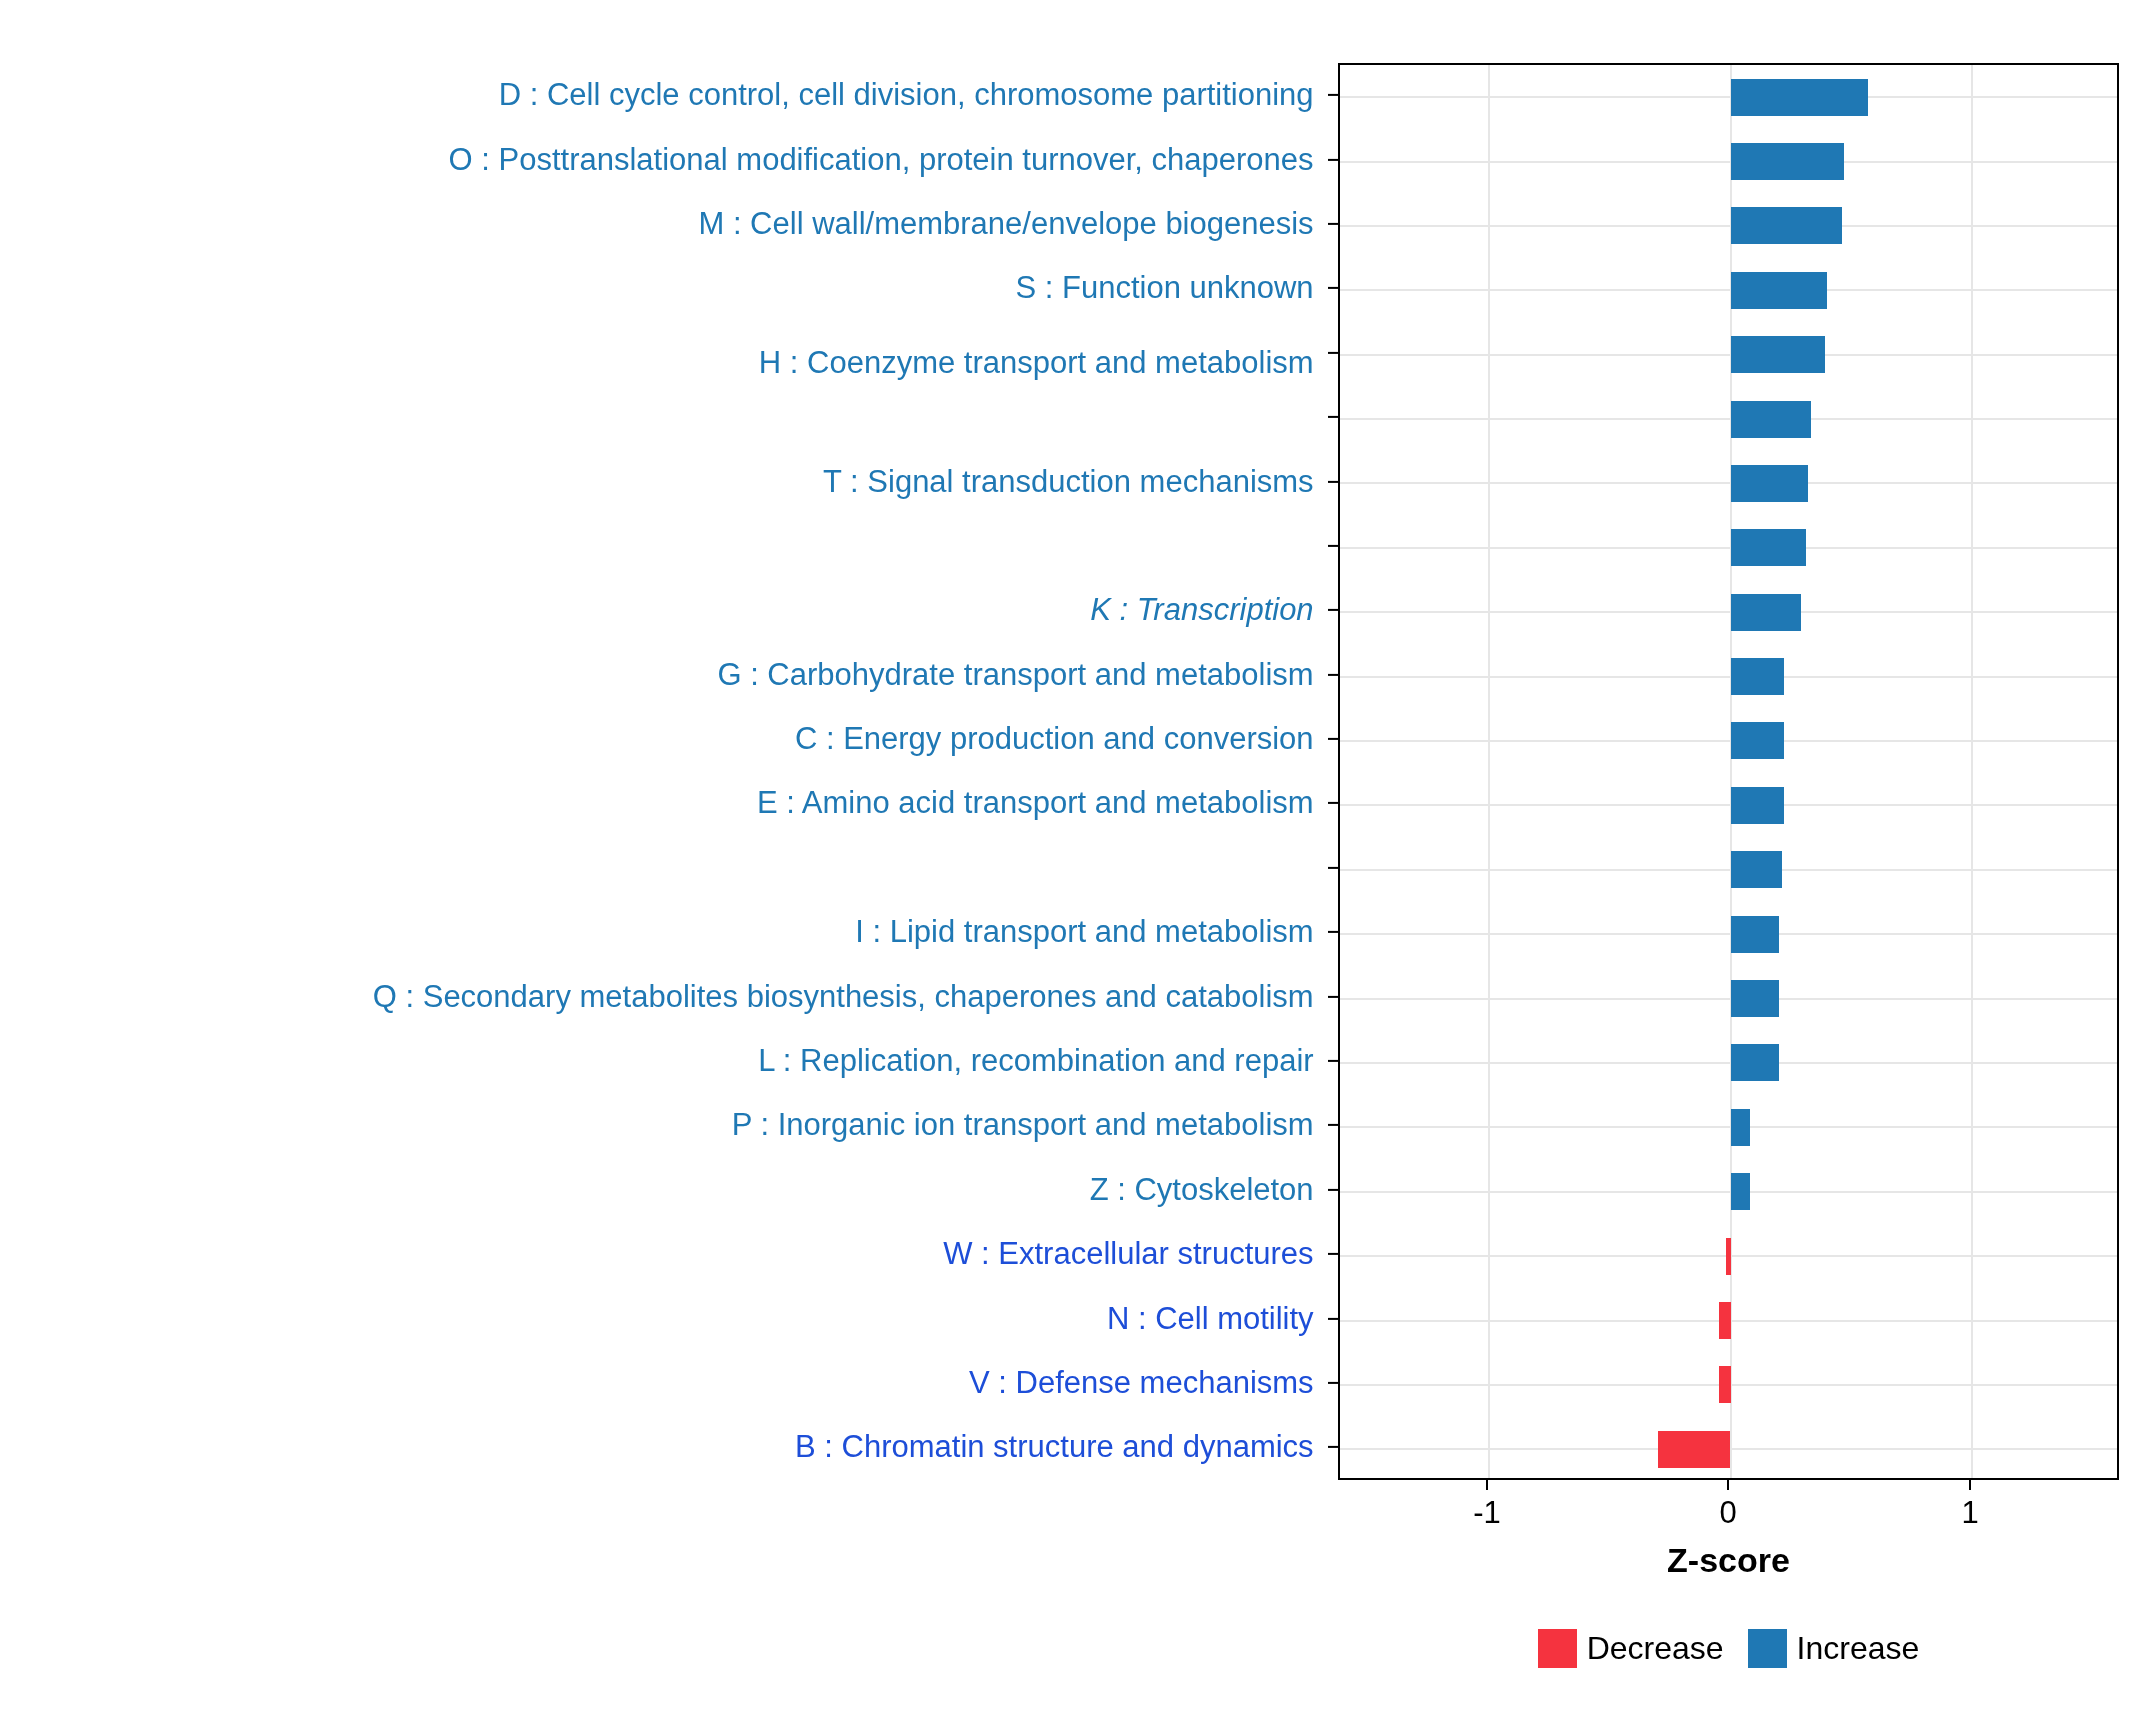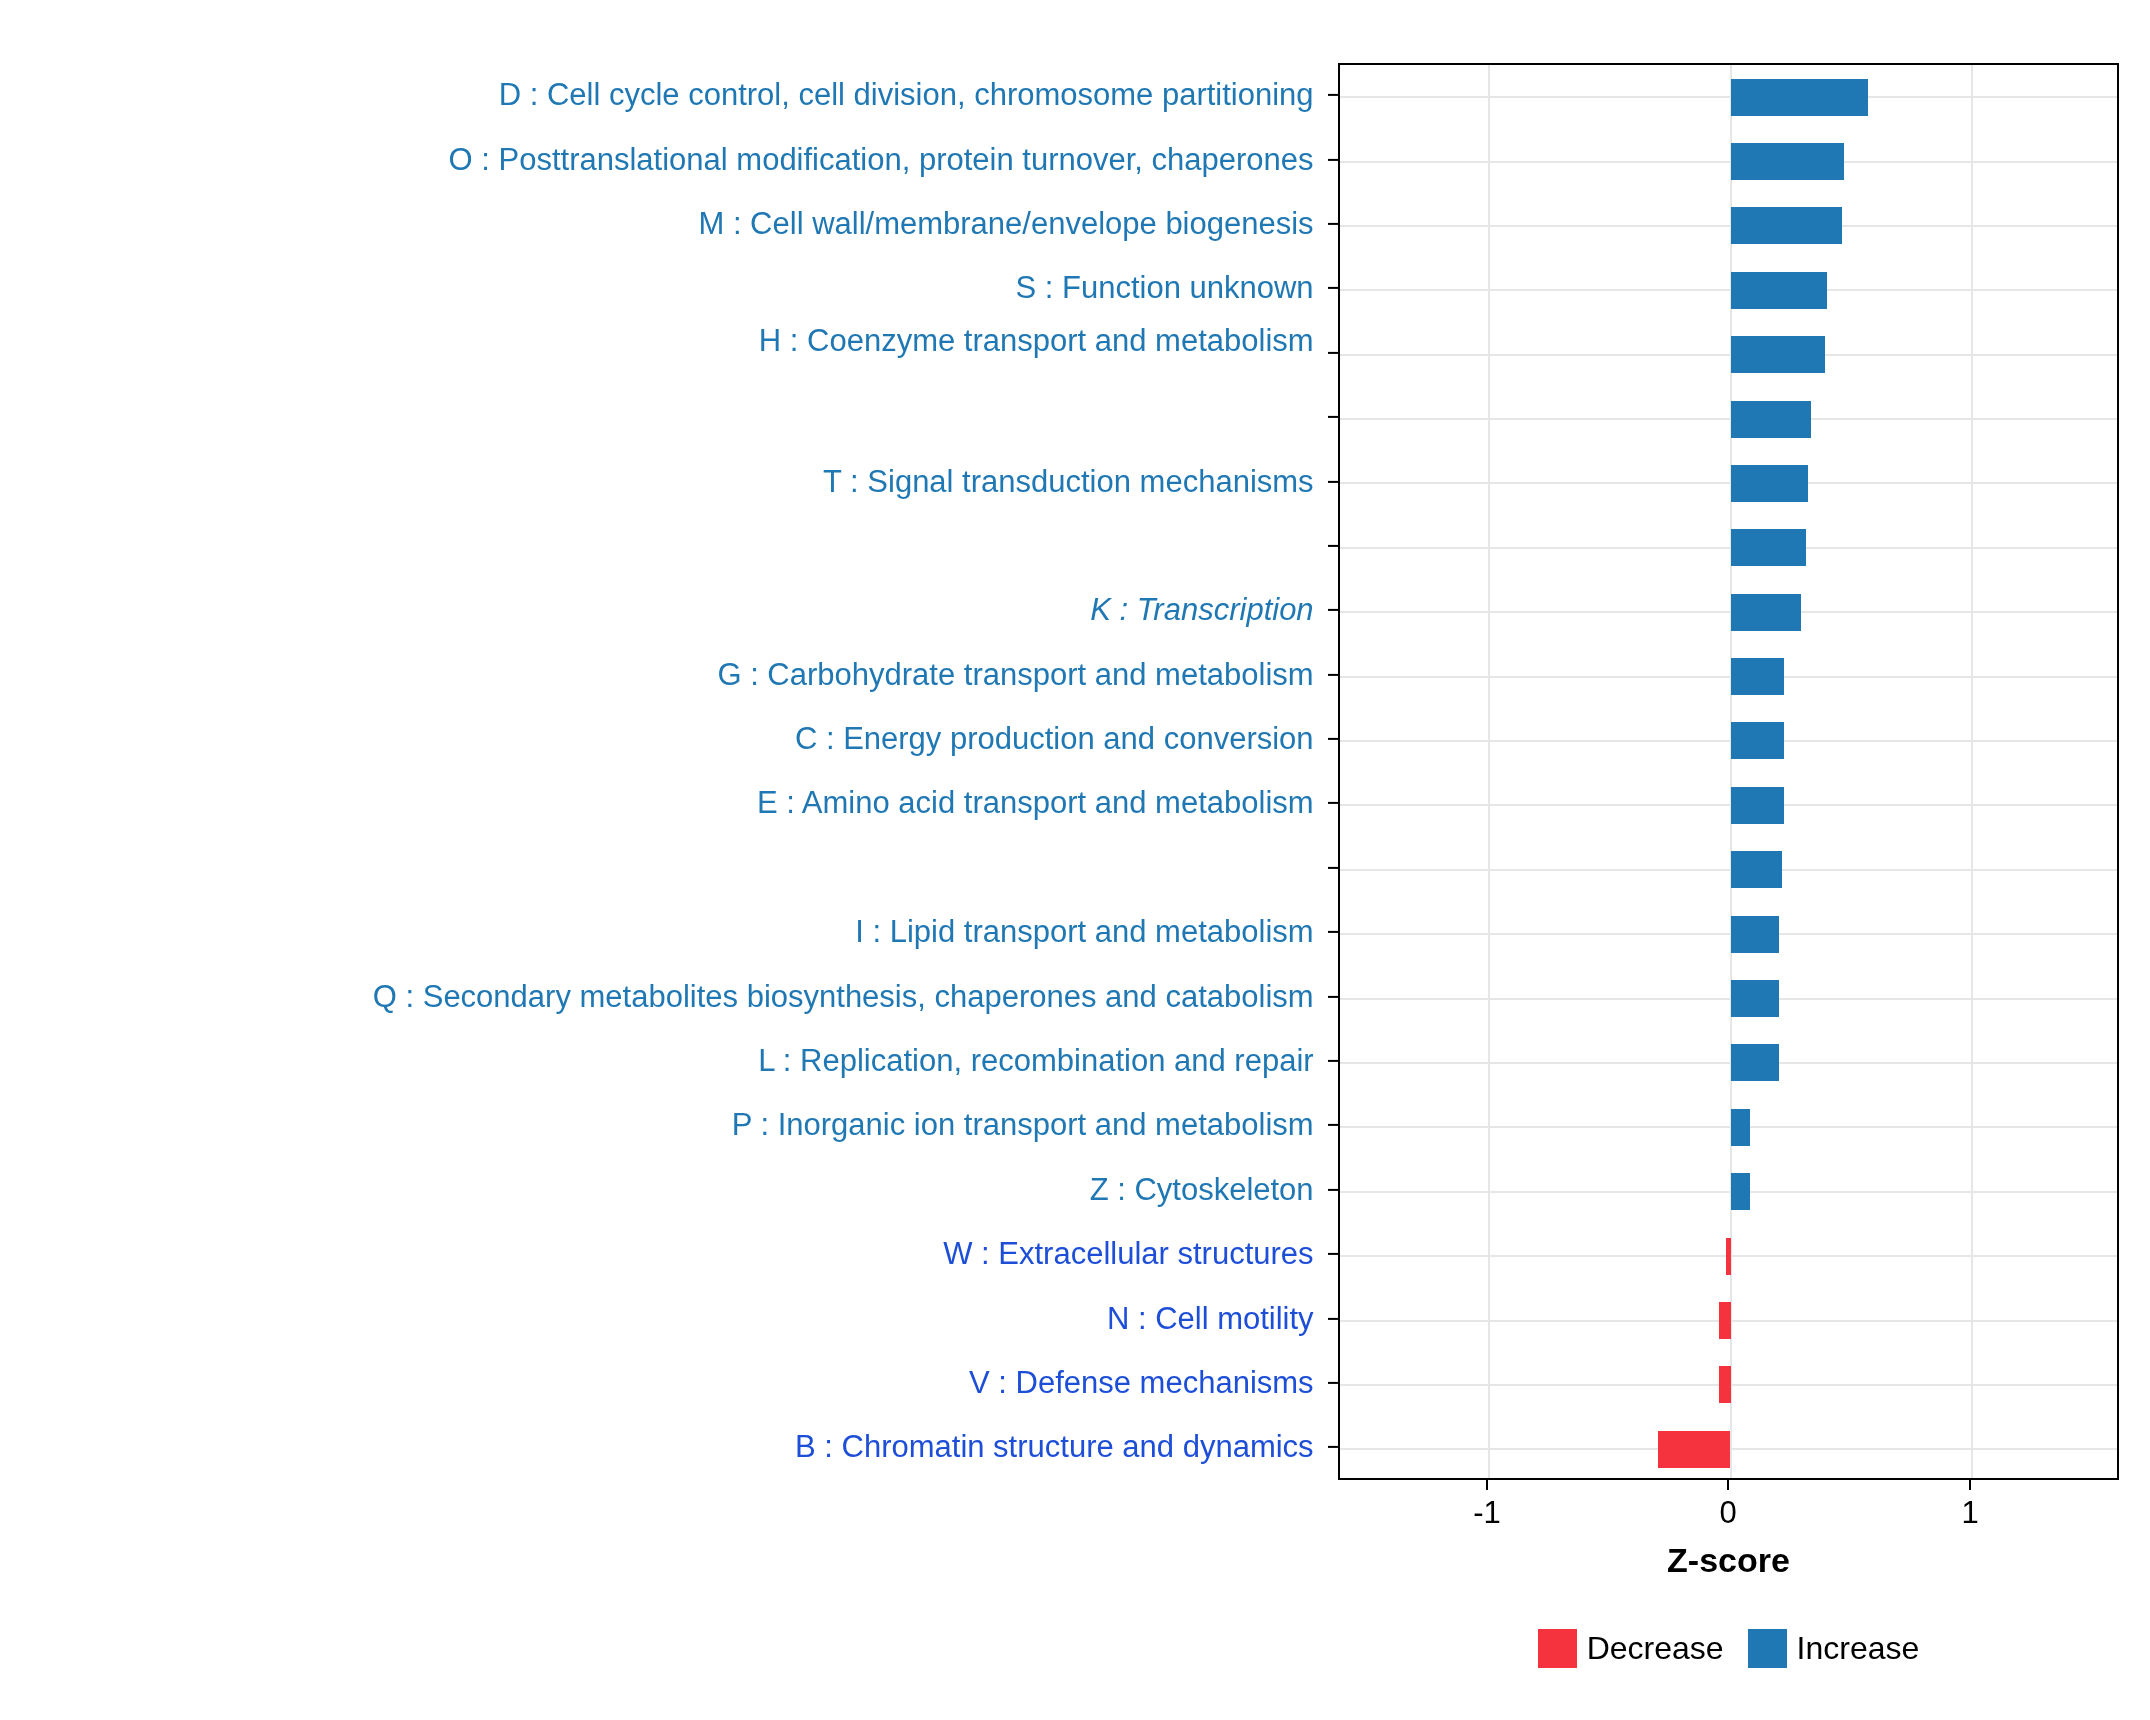--- a/index.html
+++ b/index.html
@@ -147,21 +147,21 @@
 
   <div class="cat-labels">
       <div class="cat-label inc" style="top: 32px;">D : Cell cycle control, cell division, chromosome partitioning</div>
       <div class="tick-mark" style="top: 32px;"></div>
       <div class="cat-label inc" style="top: 97px;">O : Posttranslational modification, protein turnover, chaperones</div>
       <div class="tick-mark" style="top: 97px;"></div>
       <div class="cat-label inc" style="top: 161px;">M : Cell wall/membrane/envelope biogenesis</div>
       <div class="tick-mark" style="top: 161px;"></div>
       <div class="cat-label inc" style="top: 225px;">S : Function unknown</div>
       <div class="tick-mark" style="top: 225px;"></div>
-      <div class="cat-label inc" style="top: 278px; margin-left: 38px;">H : Coenzyme transport and metabolism</div>
+      <div class="cat-label inc" style="top: 300px; margin-left: 38px;">H : Coenzyme transport and metabolism</div>
       <div class="tick-mark" style="top: 290px;"></div>
       <div class="tick-mark" style="top: 354px;"></div>
       <div class="cat-label inc" style="top: 419px;">T : Signal transduction mechanisms</div>
       <div class="tick-mark" style="top: 419px;"></div>
       <div class="tick-mark" style="top: 483px;"></div>
       <div class="cat-label inc" style="top: 547px; font-style: italic;">K : Transcription</div>
       <div class="tick-mark" style="top: 547px;"></div>
       <div class="cat-label inc" style="top: 612px;">G : Carbohydrate transport and metabolism</div>
       <div class="tick-mark" style="top: 612px;"></div>
       <div class="cat-label inc" style="top: 676px;">C : Energy production and conversion</div>

